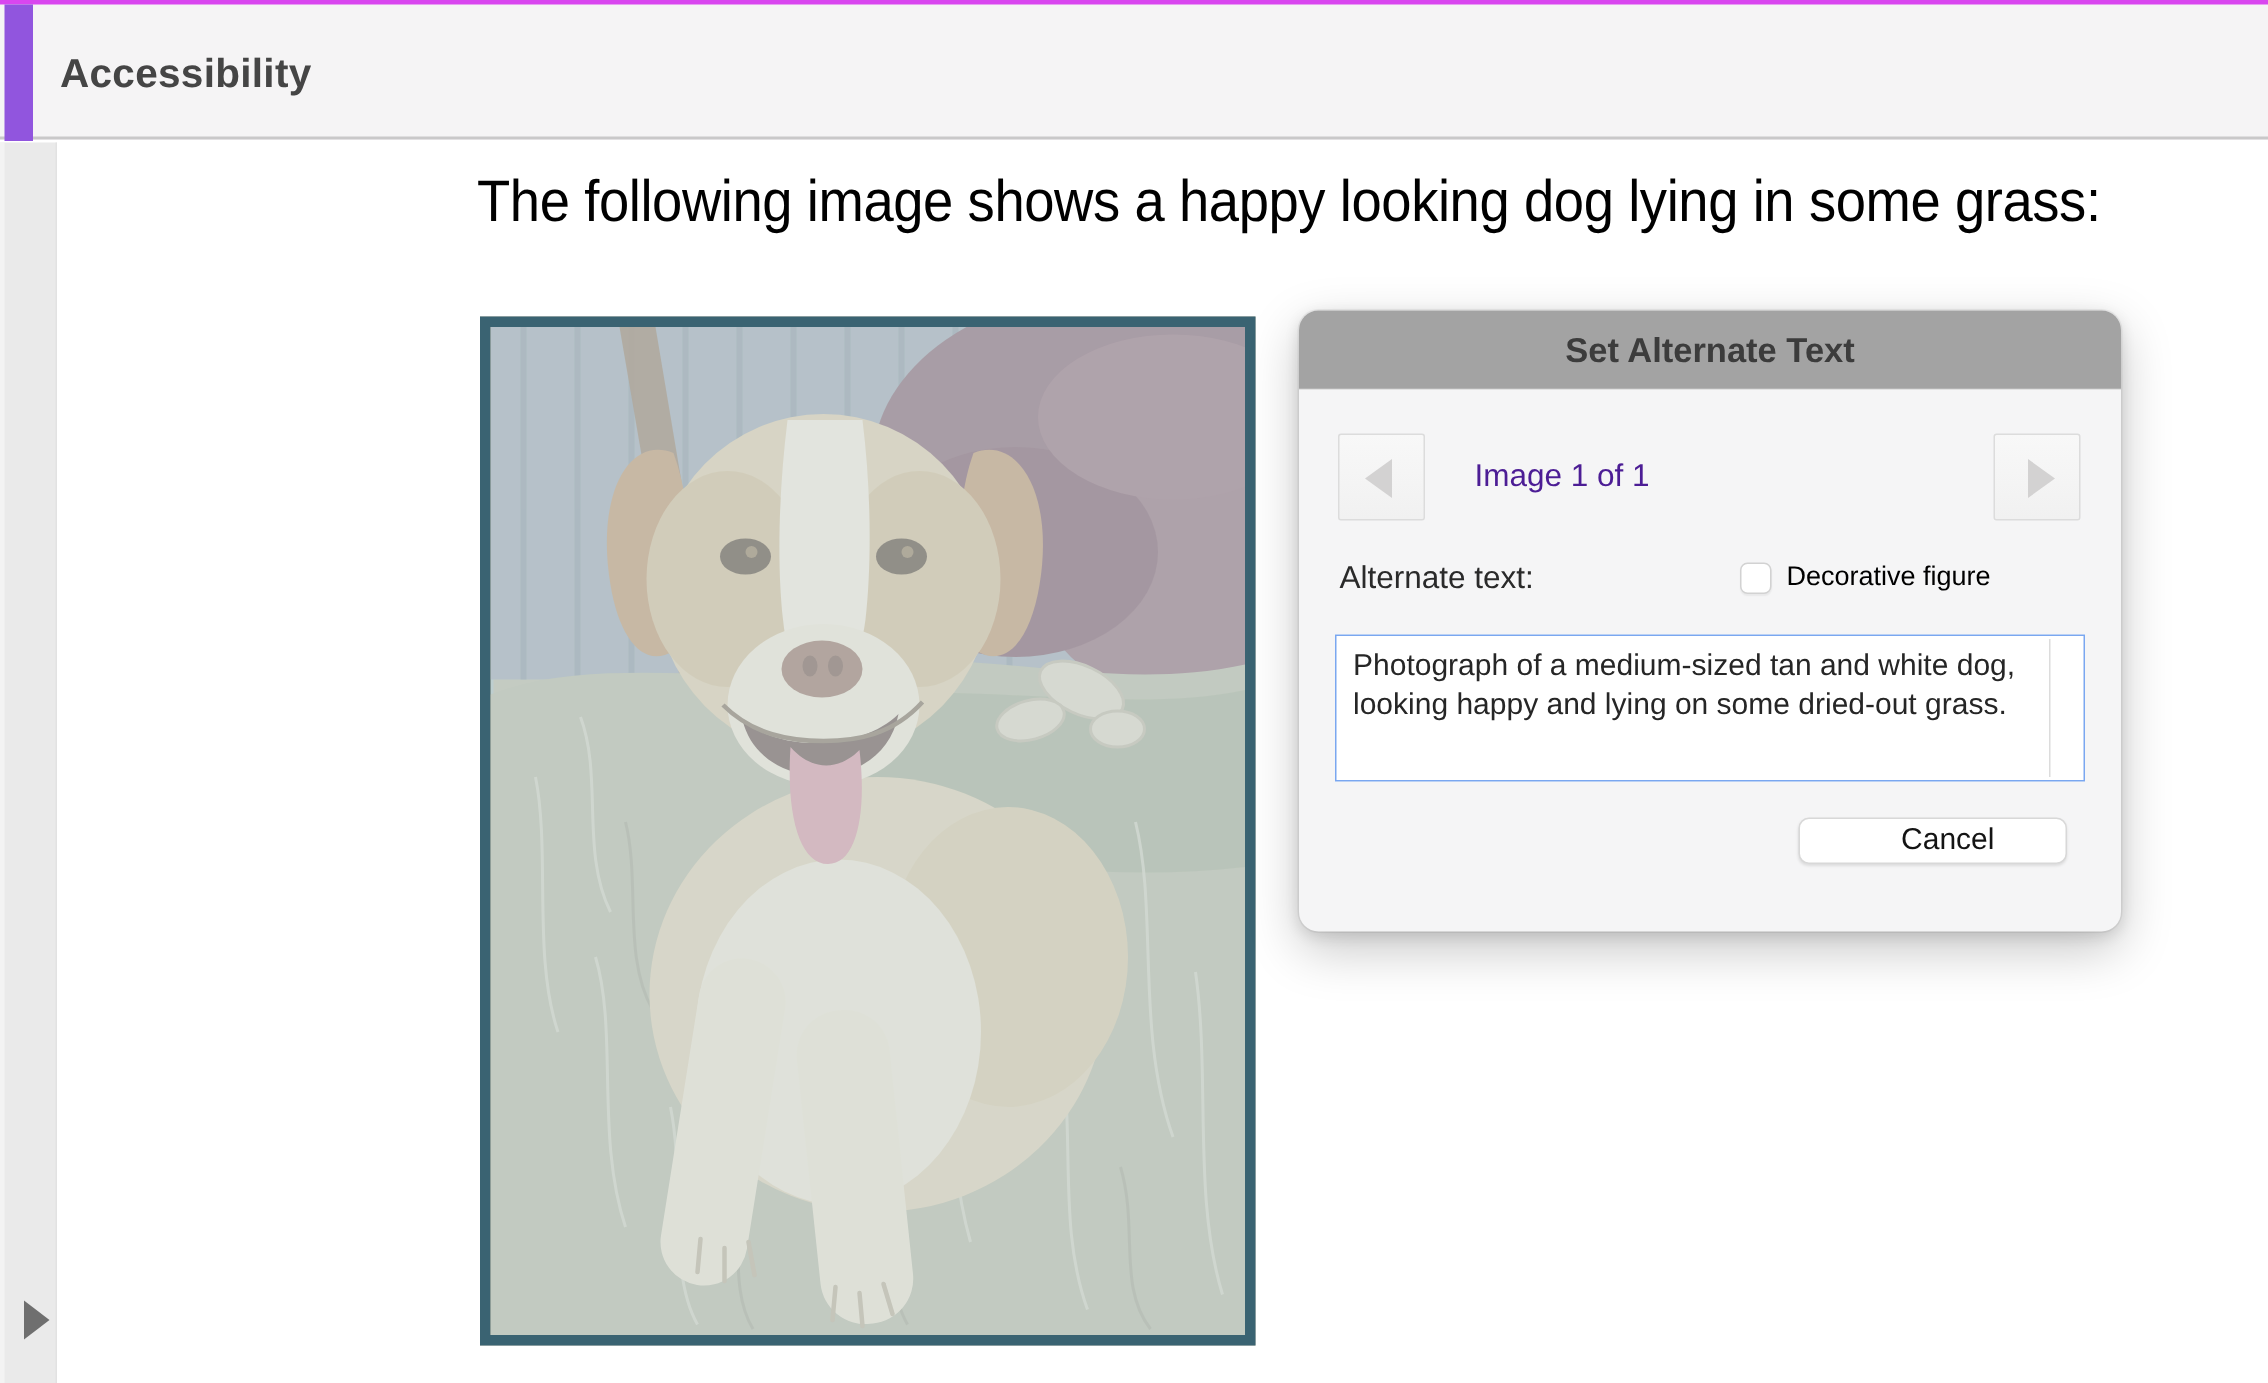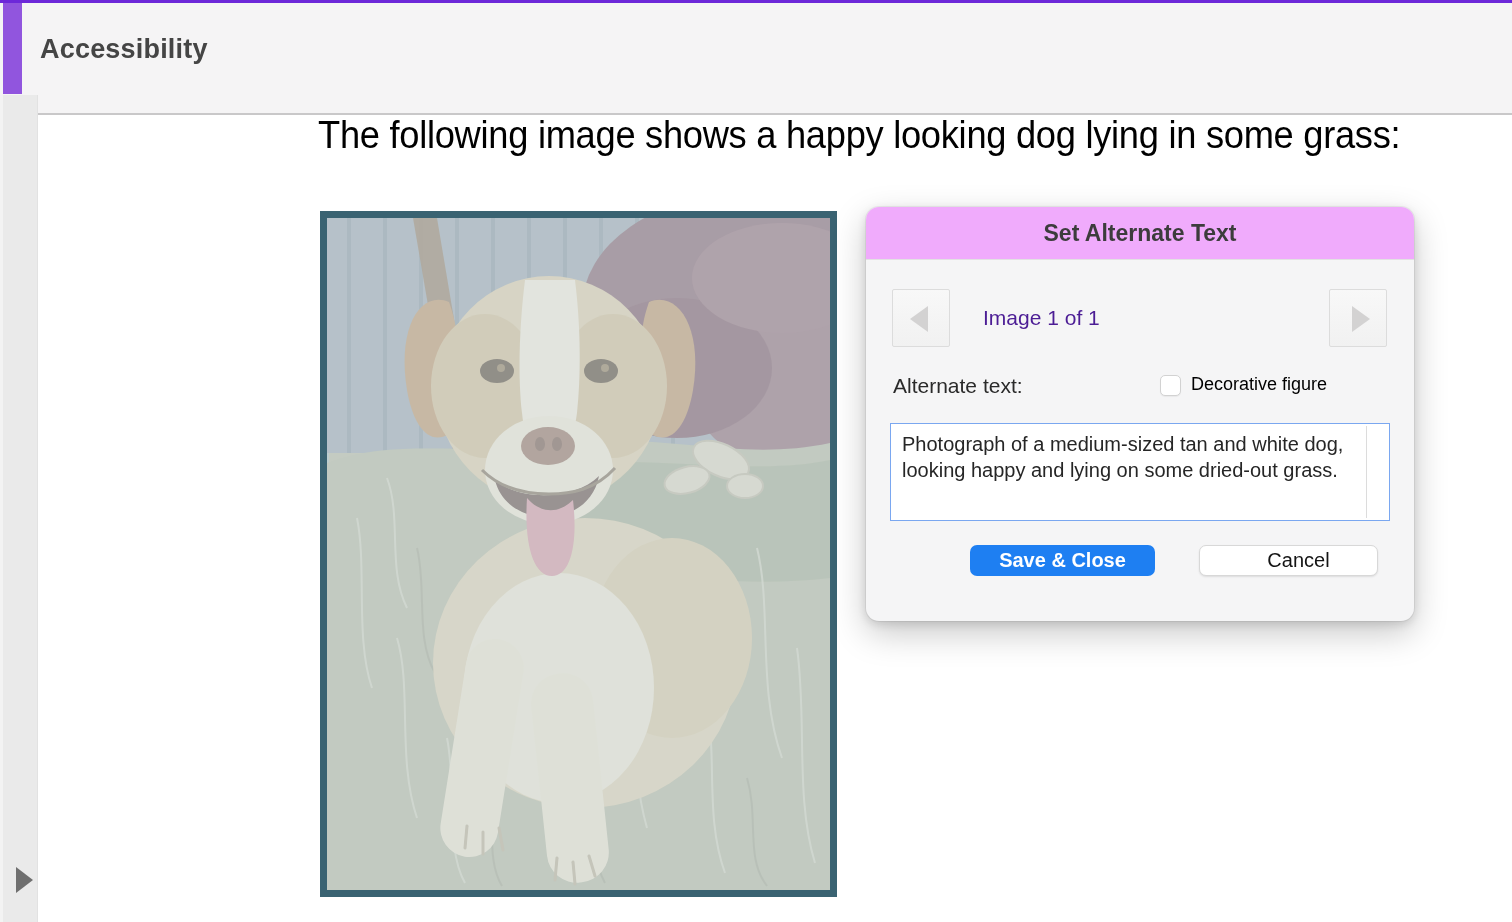--- a/index.html
+++ b/index.html
@@ -1,22 +1,22 @@
 <!DOCTYPE html>
 <html><head>
 <meta charset="utf-8">
 <style>
   * { margin:0; padding:0; box-sizing:border-box; }
   html,body { width:1512px; height:922px; background:#fff; font-family:"Liberation Sans", sans-serif; }
   .page { position:relative; width:1512px; height:922px; overflow:hidden; background:#ffffff; }
 
   
   .app-header {
-    position:absolute; left:0; top:0; width:1512px; height:115px;
-    background:#f5f4f5; border-top:3px solid #6d28d9; border-bottom:2px solid #c9c8c9;
+    position:absolute; left:0; top:0; width:1512px; height:93px;
+    background:#f5f4f5; border-top:3px solid #d946ef; border-bottom:2px solid #c9c8c9;
   }
   .accent-stripe {
     position:absolute; left:3px; top:0; width:19px; height:91px; background:#9155DE;
   }
   .app-title {
     position:absolute; left:40px; top:31px; font-size:27px; font-weight:700; color:#454545; letter-spacing:.2px;
   }
 
   
   .left-rail {
@@ -46,21 +46,21 @@
   .photo-frame svg { display:block; width:503px; height:672px; }
 
   
   .dialog {
     position:absolute; left:866px; top:207px; width:548px; height:414px;
     background:#f5f5f6; border-radius:13px;
     box-shadow: 0 0 0 1px rgba(0,0,0,.05), 0 12px 34px rgba(0,0,0,.22), 0 3px 10px rgba(0,0,0,.12);
   }
   .dialog-header {
     position:absolute; left:0; top:0; width:100%; height:53px;
-    background:#f0abfc; border-radius:13px 13px 0 0; border-bottom:1px solid #e2e2e2;
+    background:#a3a3a3; border-radius:13px 13px 0 0; border-bottom:1px solid #e2e2e2;
   }
   .dialog-title {
     width:100%; text-align:center; line-height:52px; font-size:23px; font-weight:700; color:#3c3c3c;
   }
   .nav-btn {
     position:absolute; top:82px; width:58px; height:58px;
     background:linear-gradient(#f8f8f8,#f1f1f1); border:1px solid #dcdcdc; border-radius:2px; cursor:pointer;
   }
   .nav-btn.prev { left:26px; }
   .nav-btn.next { left:463px; }
@@ -227,17 +227,16 @@
 
     <div class="alt-label">Alternate text:</div>
     <div class="checkbox"></div>
     <div class="decorative-label">Decorative figure</div>
 
     <div class="textarea-wrap">
       <textarea class="alt-textarea" spellcheck="false" style="">Photograph of a medium-sized tan and white dog, looking happy and lying on some dried-out grass.</textarea>
       <div class="scroll-track"></div>
     </div>
 
-    <button class="btn save">Save &amp; Close</button>
     <button class="btn cancel">Cancel</button>
   </div>
 
 </div>
 
 </body></html>

